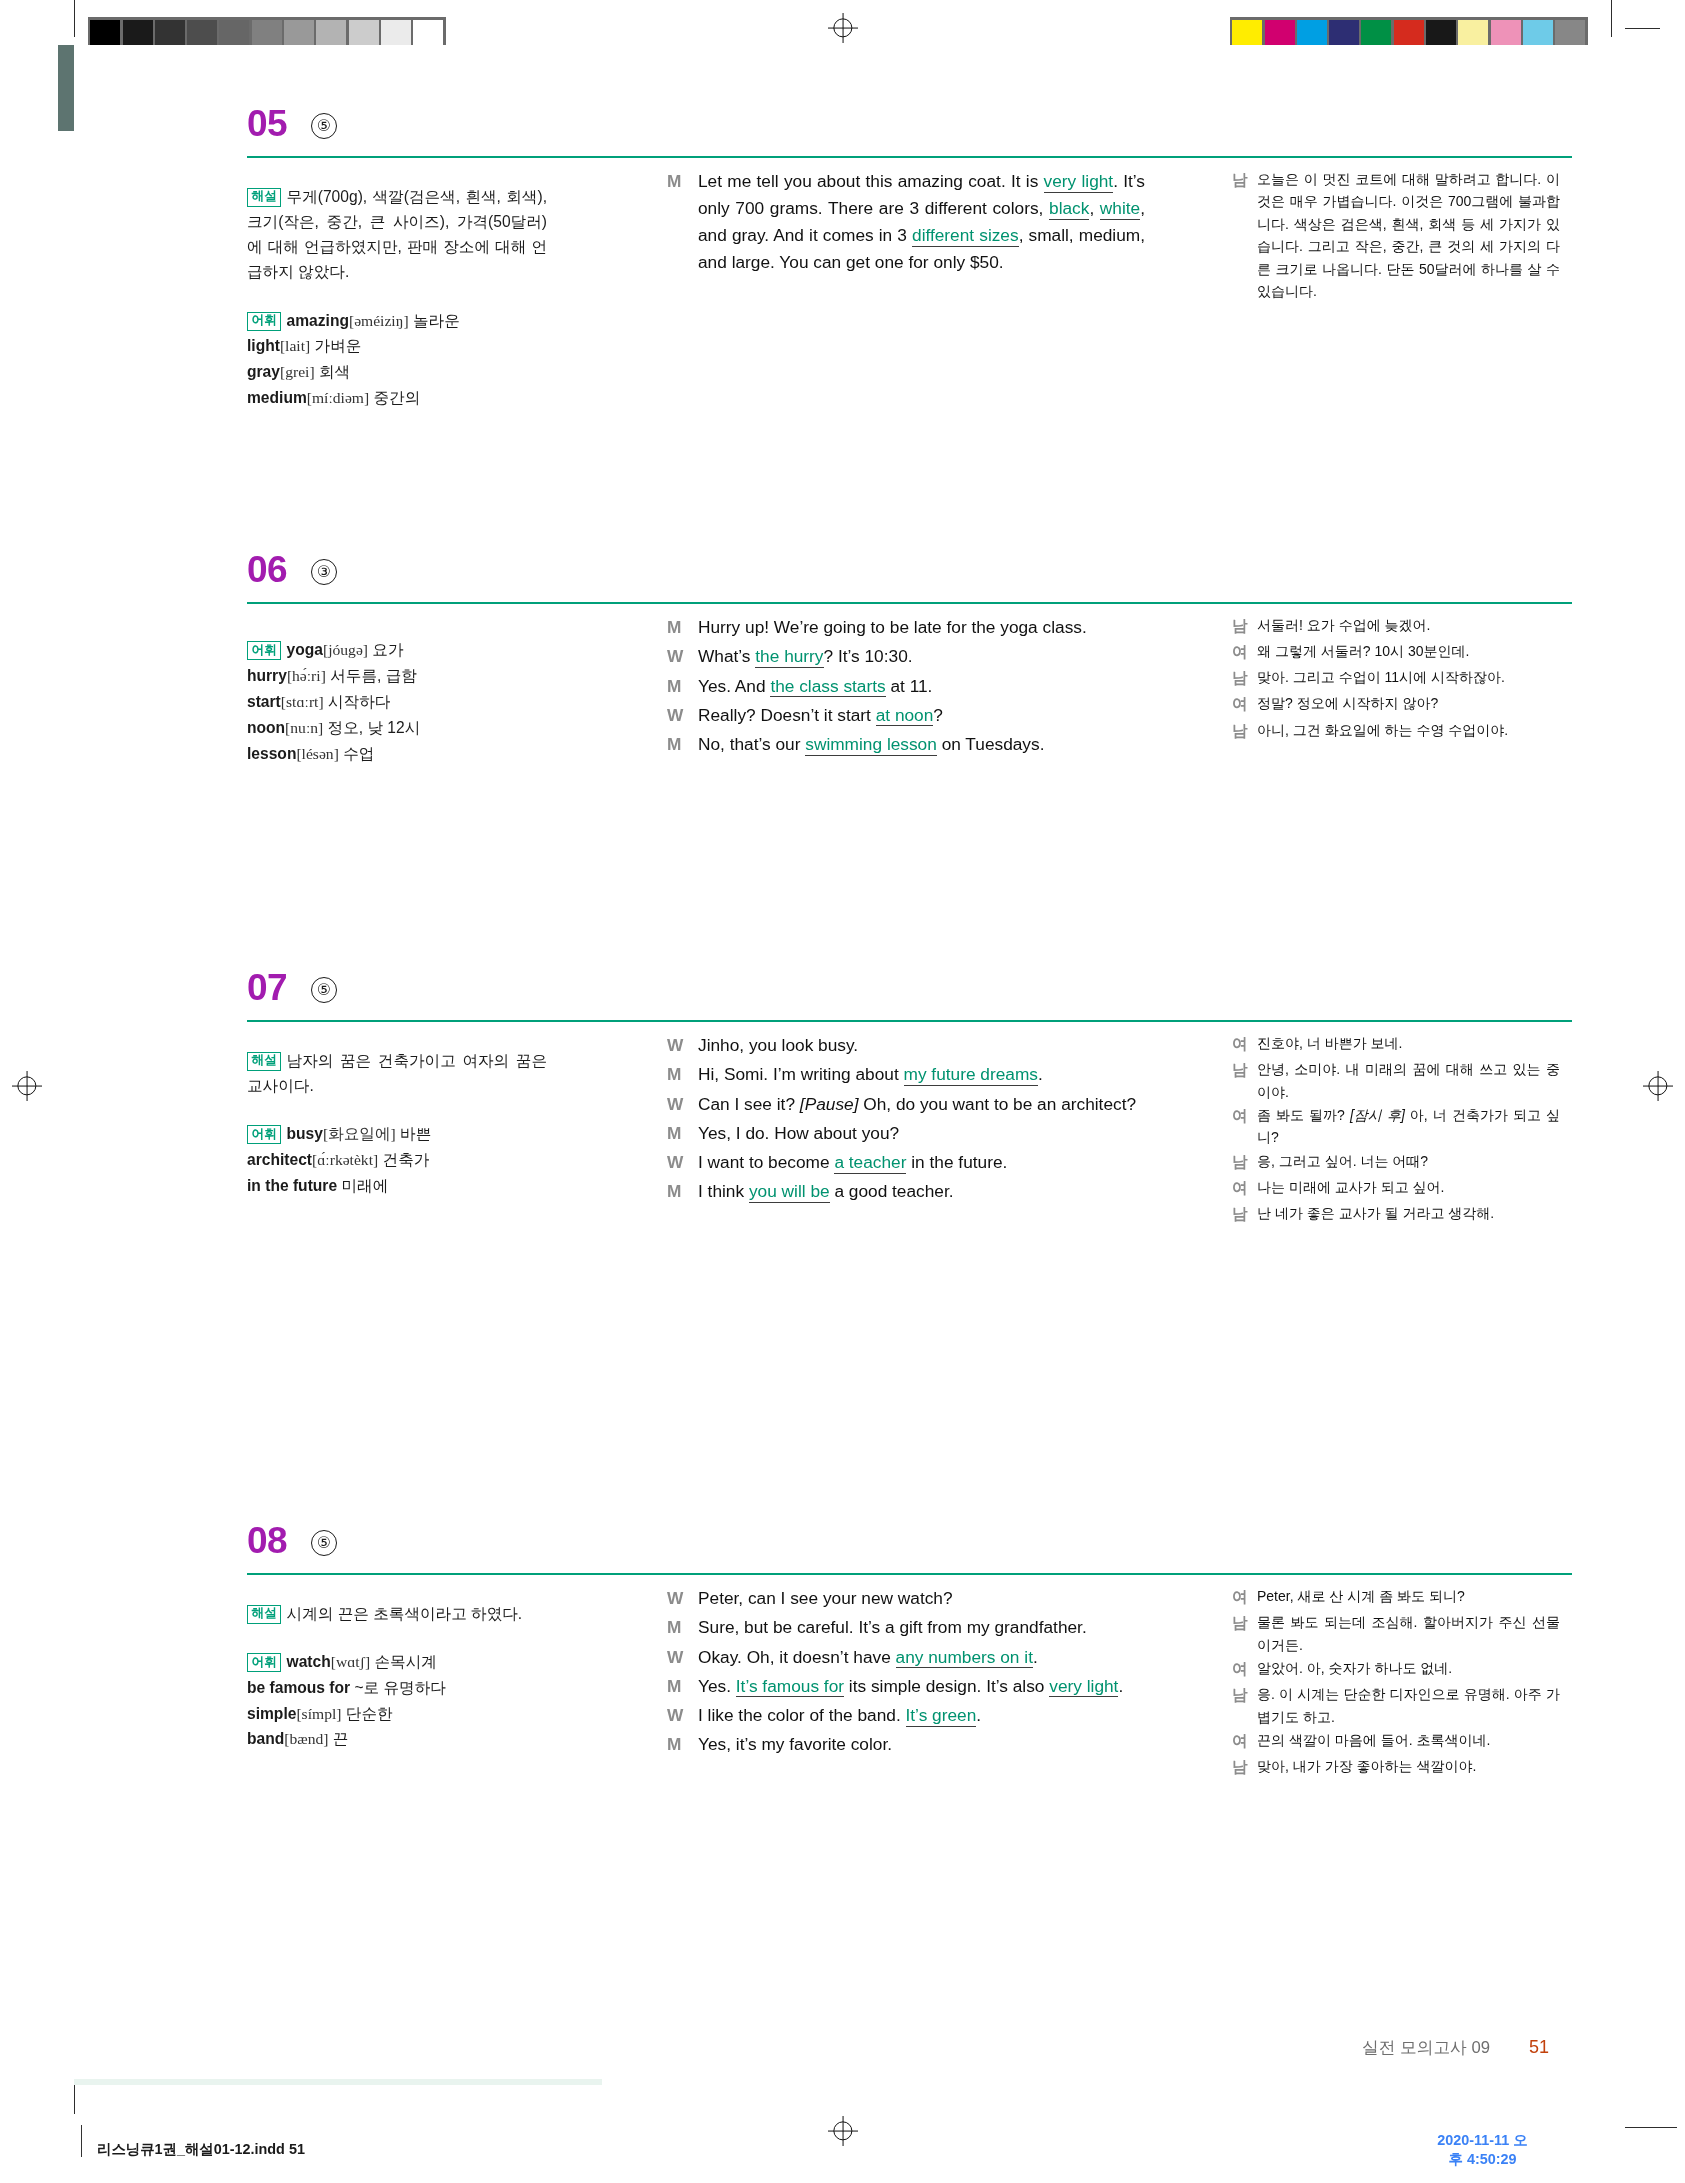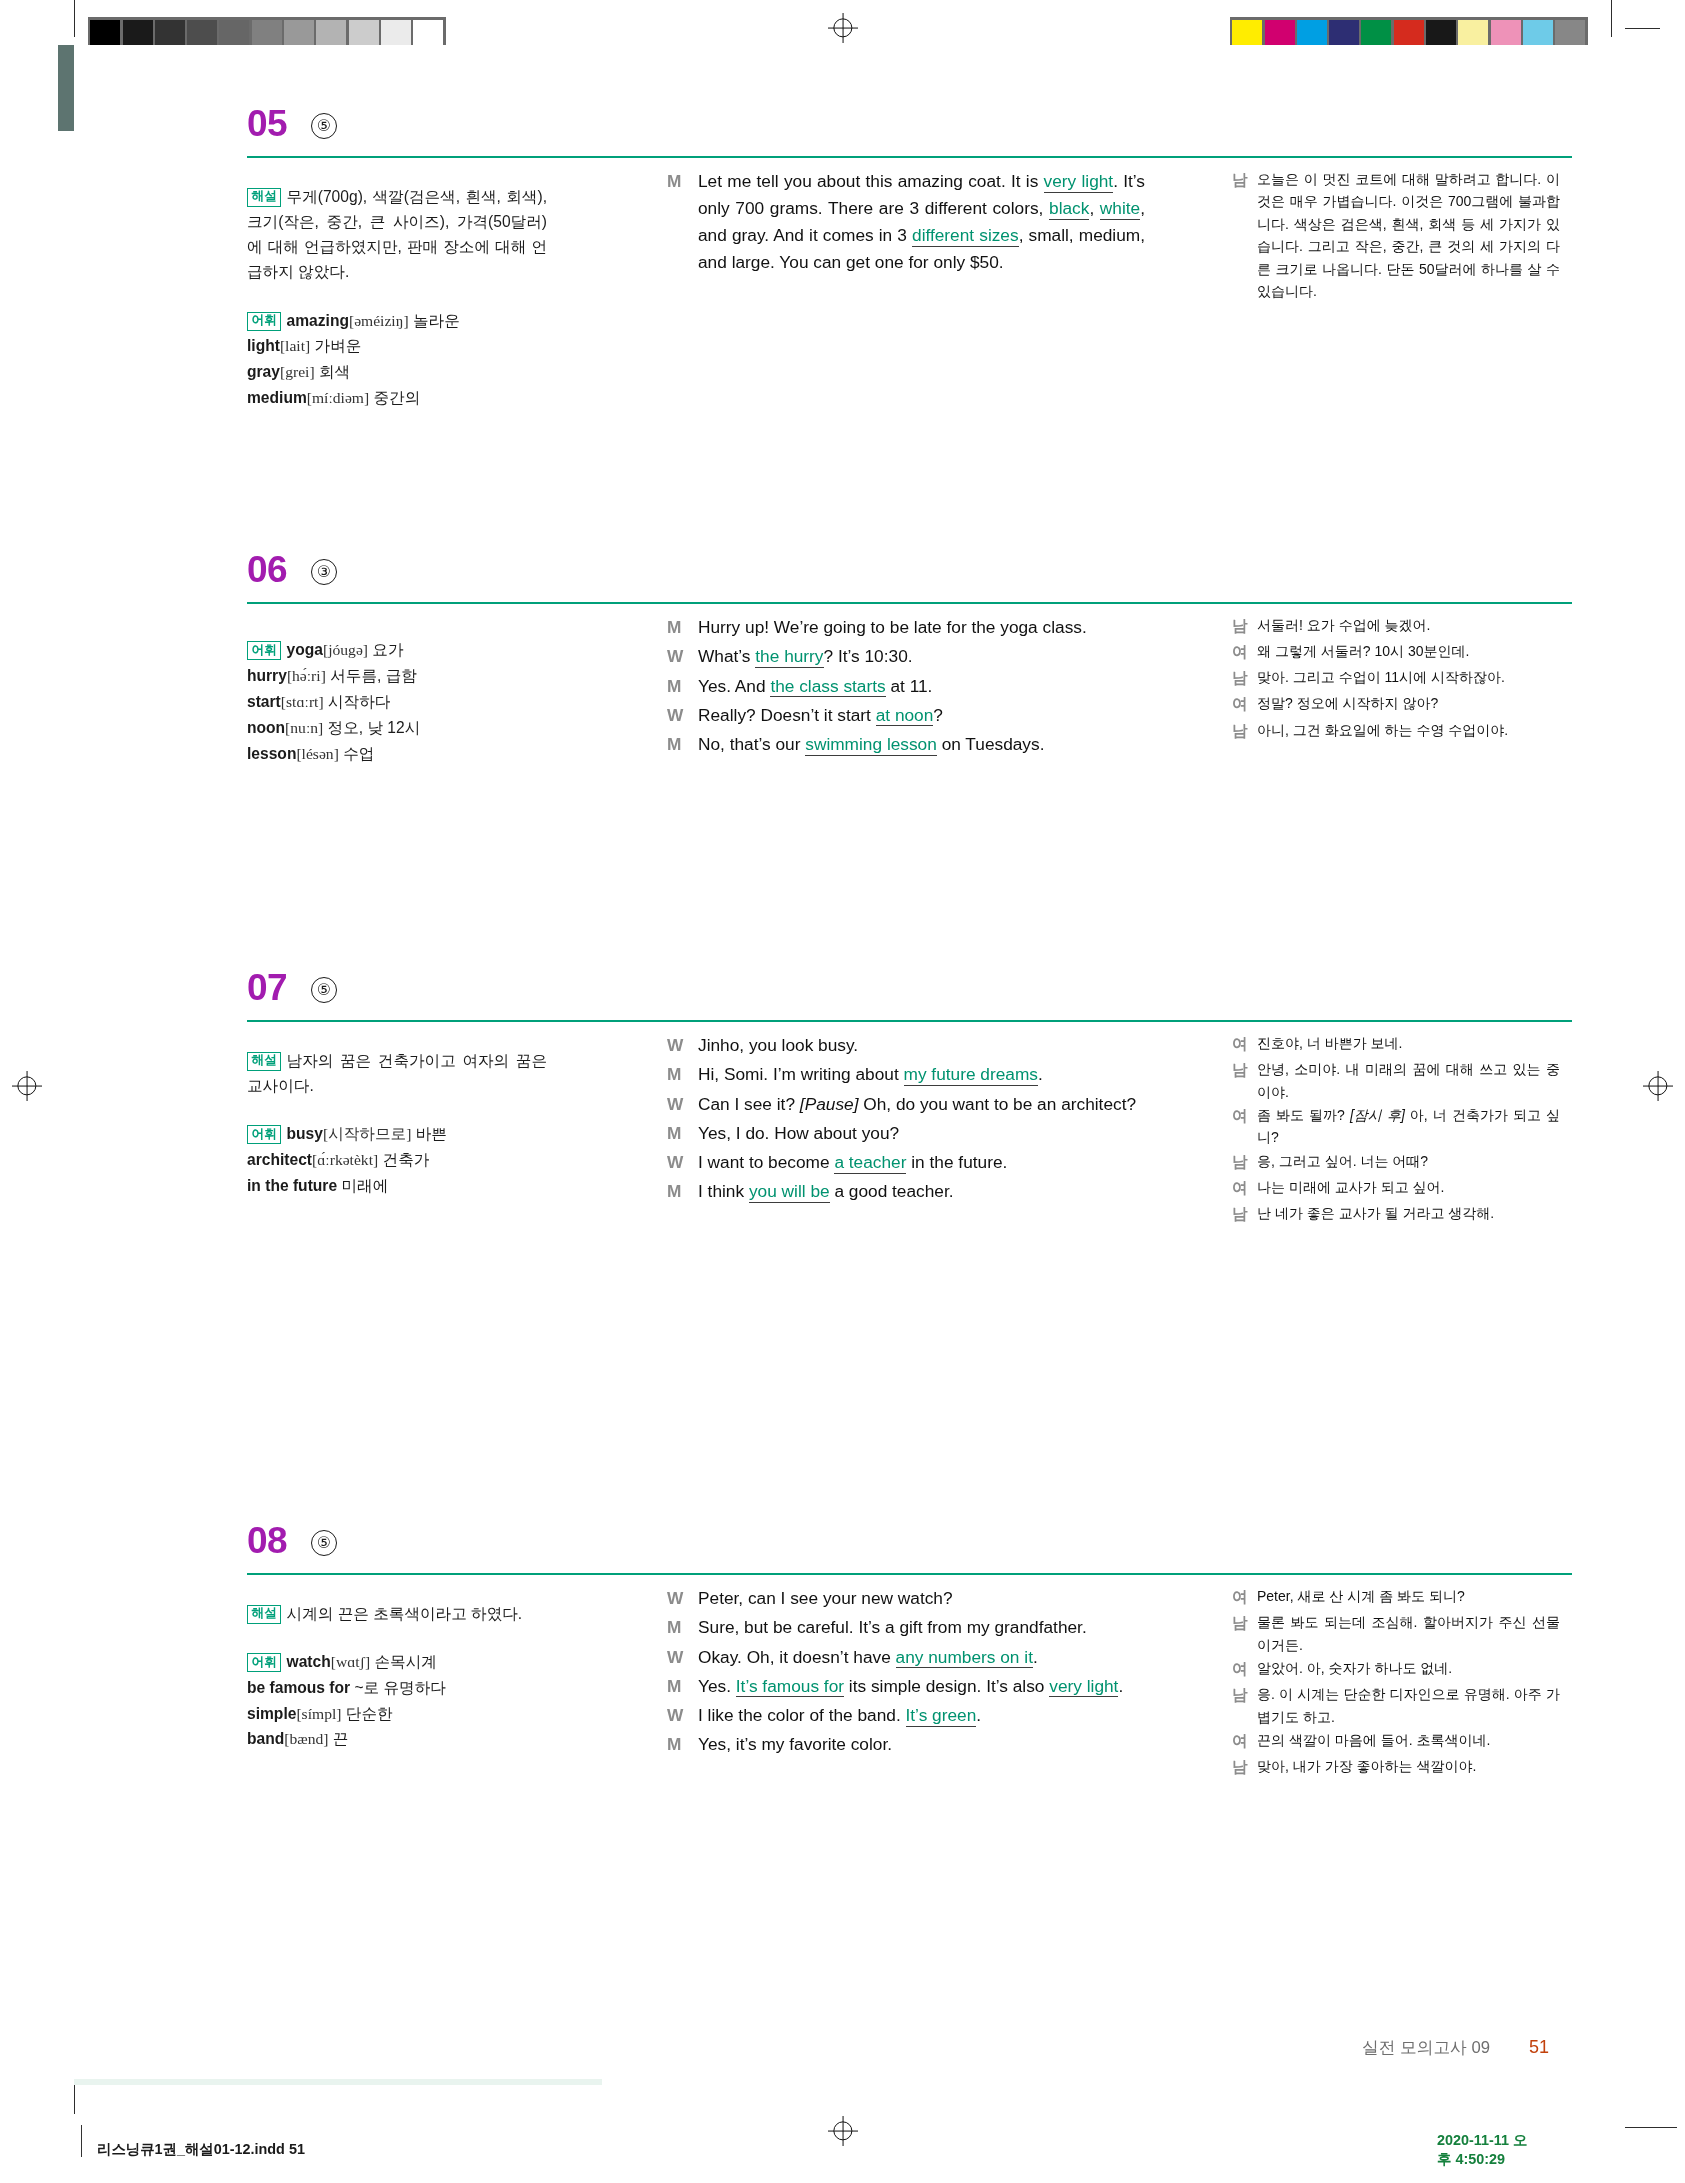--- a/index.html
+++ b/index.html
@@ -112,21 +112,21 @@
   }
   #footer-chapter { font-size:16.7px; color:#6e6e6e; }
   #footer-pageno  { font-size:18px; color:#c2410c; }
 
   
   #slug {
     position:absolute; left:0; top:2132px; width:1528px; height:35px;
     display:flex; align-items:center;font-weight:bold;
   }
   #slug-file { position:absolute; left:97px; font-size:14.4px; color:#1a1a1a; }
-  #slug-date { position:absolute; left:1437px; font-size:14.4px; color:#15803d; }
+  #slug-date { position:absolute; left:1437px; font-size:14.4px; color:#3b82f6;text-align:center; }
   #slug-bar  { position:absolute; left:81px; top:2125px; width:1.2px; height:32px; background:#333; }
 </style>
 </head>
 <body>
 
 <div id="gray-strip" class="swatch-strip">
     <div class="sw" style="background: rgb(0, 0, 0);"></div>
     <div class="sw" style="background: rgb(26, 26, 26);"></div>
     <div class="sw" style="background: rgb(51, 51, 51);"></div>
     <div class="sw" style="background: rgb(77, 77, 77);"></div>
@@ -271,21 +271,21 @@
       <div class="q-block" style="top: 922px;">
         <div class="q-head">
           <span class="q-num">07</span>
           <span class="q-answer">⑤</span>
           <span class="q-rule" style="top:53px;"></span>
         </div>
         <div class="q-cols">
           <div class="col-left">
             <p class="tagline"><span class="tag">해설</span>남자의 꿈은 건축가이고 여자의 꿈은 교사이다.</p>
             <div class="vocab" style="margin-top:23px;">
-              <div><span class="tag">어휘</span><span class="w">busy</span><span class="ipa">[시작하므로]</span> <span class="kr">바쁜</span></div>
+              <div><span class="tag">어휘</span><span class="w">busy</span><span class="ipa">[화요일에]</span> <span class="kr">바쁜</span></div>
               <div><span class="w">architect</span><span class="ipa">[ɑ́ːrkətèkt]</span> <span class="kr">건축가</span></div>
               <div><span class="w">in the future</span> <span class="kr">미래에</span></div>
             </div>
           </div>
           <div class="col-mid">
             <div class="script-line">
               <span class="spk">W</span>
               <span class="script-text">Jinho, you look busy.</span>
             </div>
             <div class="script-line">

